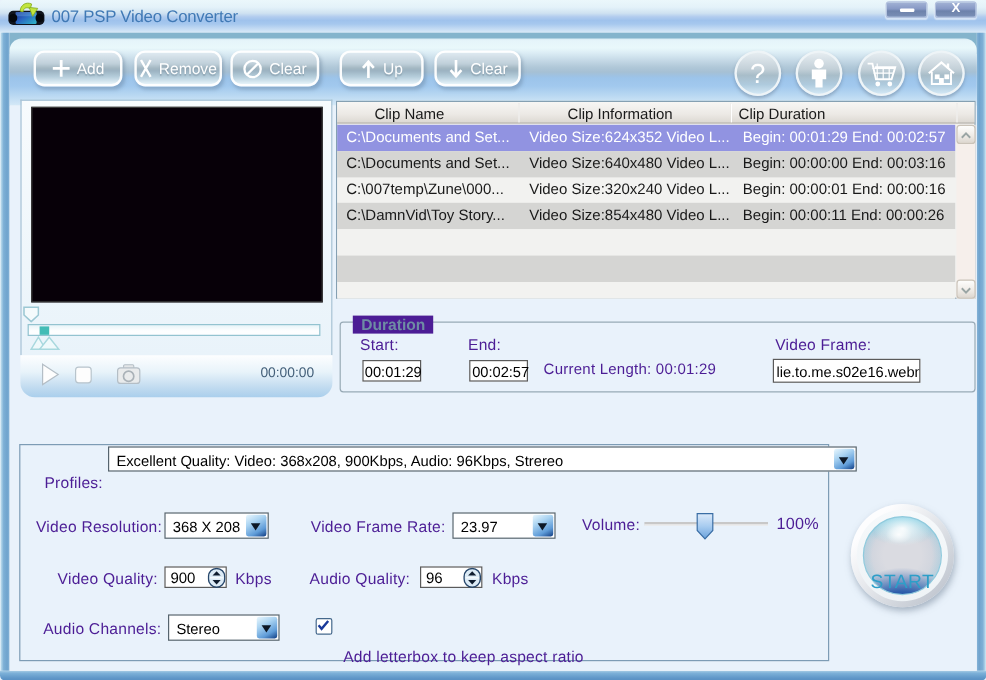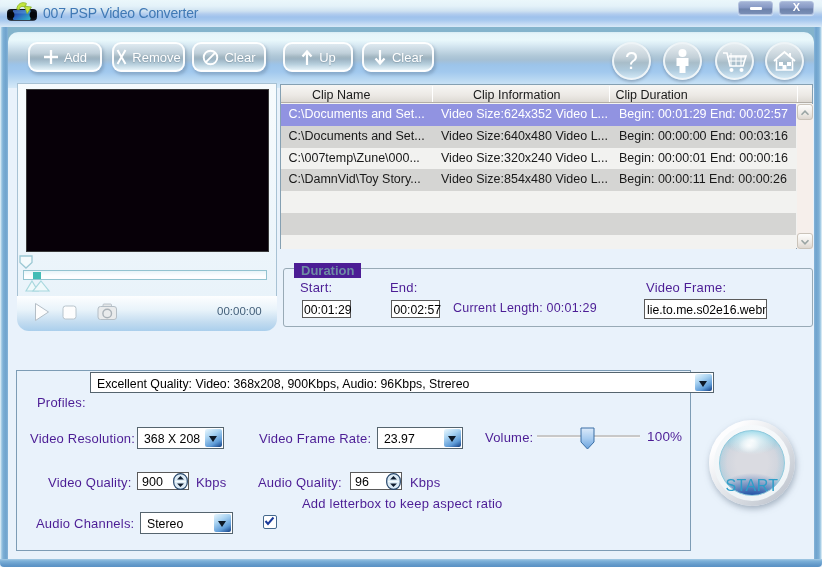--- a/index.html
+++ b/index.html
@@ -346,21 +346,21 @@
   <div class="abs flabel" style="left:36px;top:516px;">Audio Channels:</div>
   <div class="abs combo" style="left:140px;top:512px;width:93px;height:22px;">
       <div class="ctext">Stereo</div>
       <div class="cbtn"></div>
     </div>
   <div class="abs" style="left:263px;top:515px;width:14px;height:14px;background:#fff;border:1.5px solid #44688c;border-radius:2px;">
     <svg width="11" height="11" viewBox="0 0 11 11" style="position:absolute;left:0px;top:0px;">
         <path d="M1.5 5 L4 8 L9.5 1.5" fill="none" stroke="#1a3a9a" stroke-width="2"></path>
       </svg>
   </div>
-  <div class="abs flabel" style="left:286px;top:496px;margin-left:16px;">Add letterbox to keep aspect ratio</div>
+  <div class="abs flabel" style="left:286px;top:540px;">Add letterbox to keep aspect ratio</div>
 
   <div class="abs" id="start-outer">
     <div id="start-ring"></div>
     <div id="start-sphere">
         <div id="start-blob"></div>
       </div>
     <div id="start-txt">START</div>
   </div>
 </div>
 

